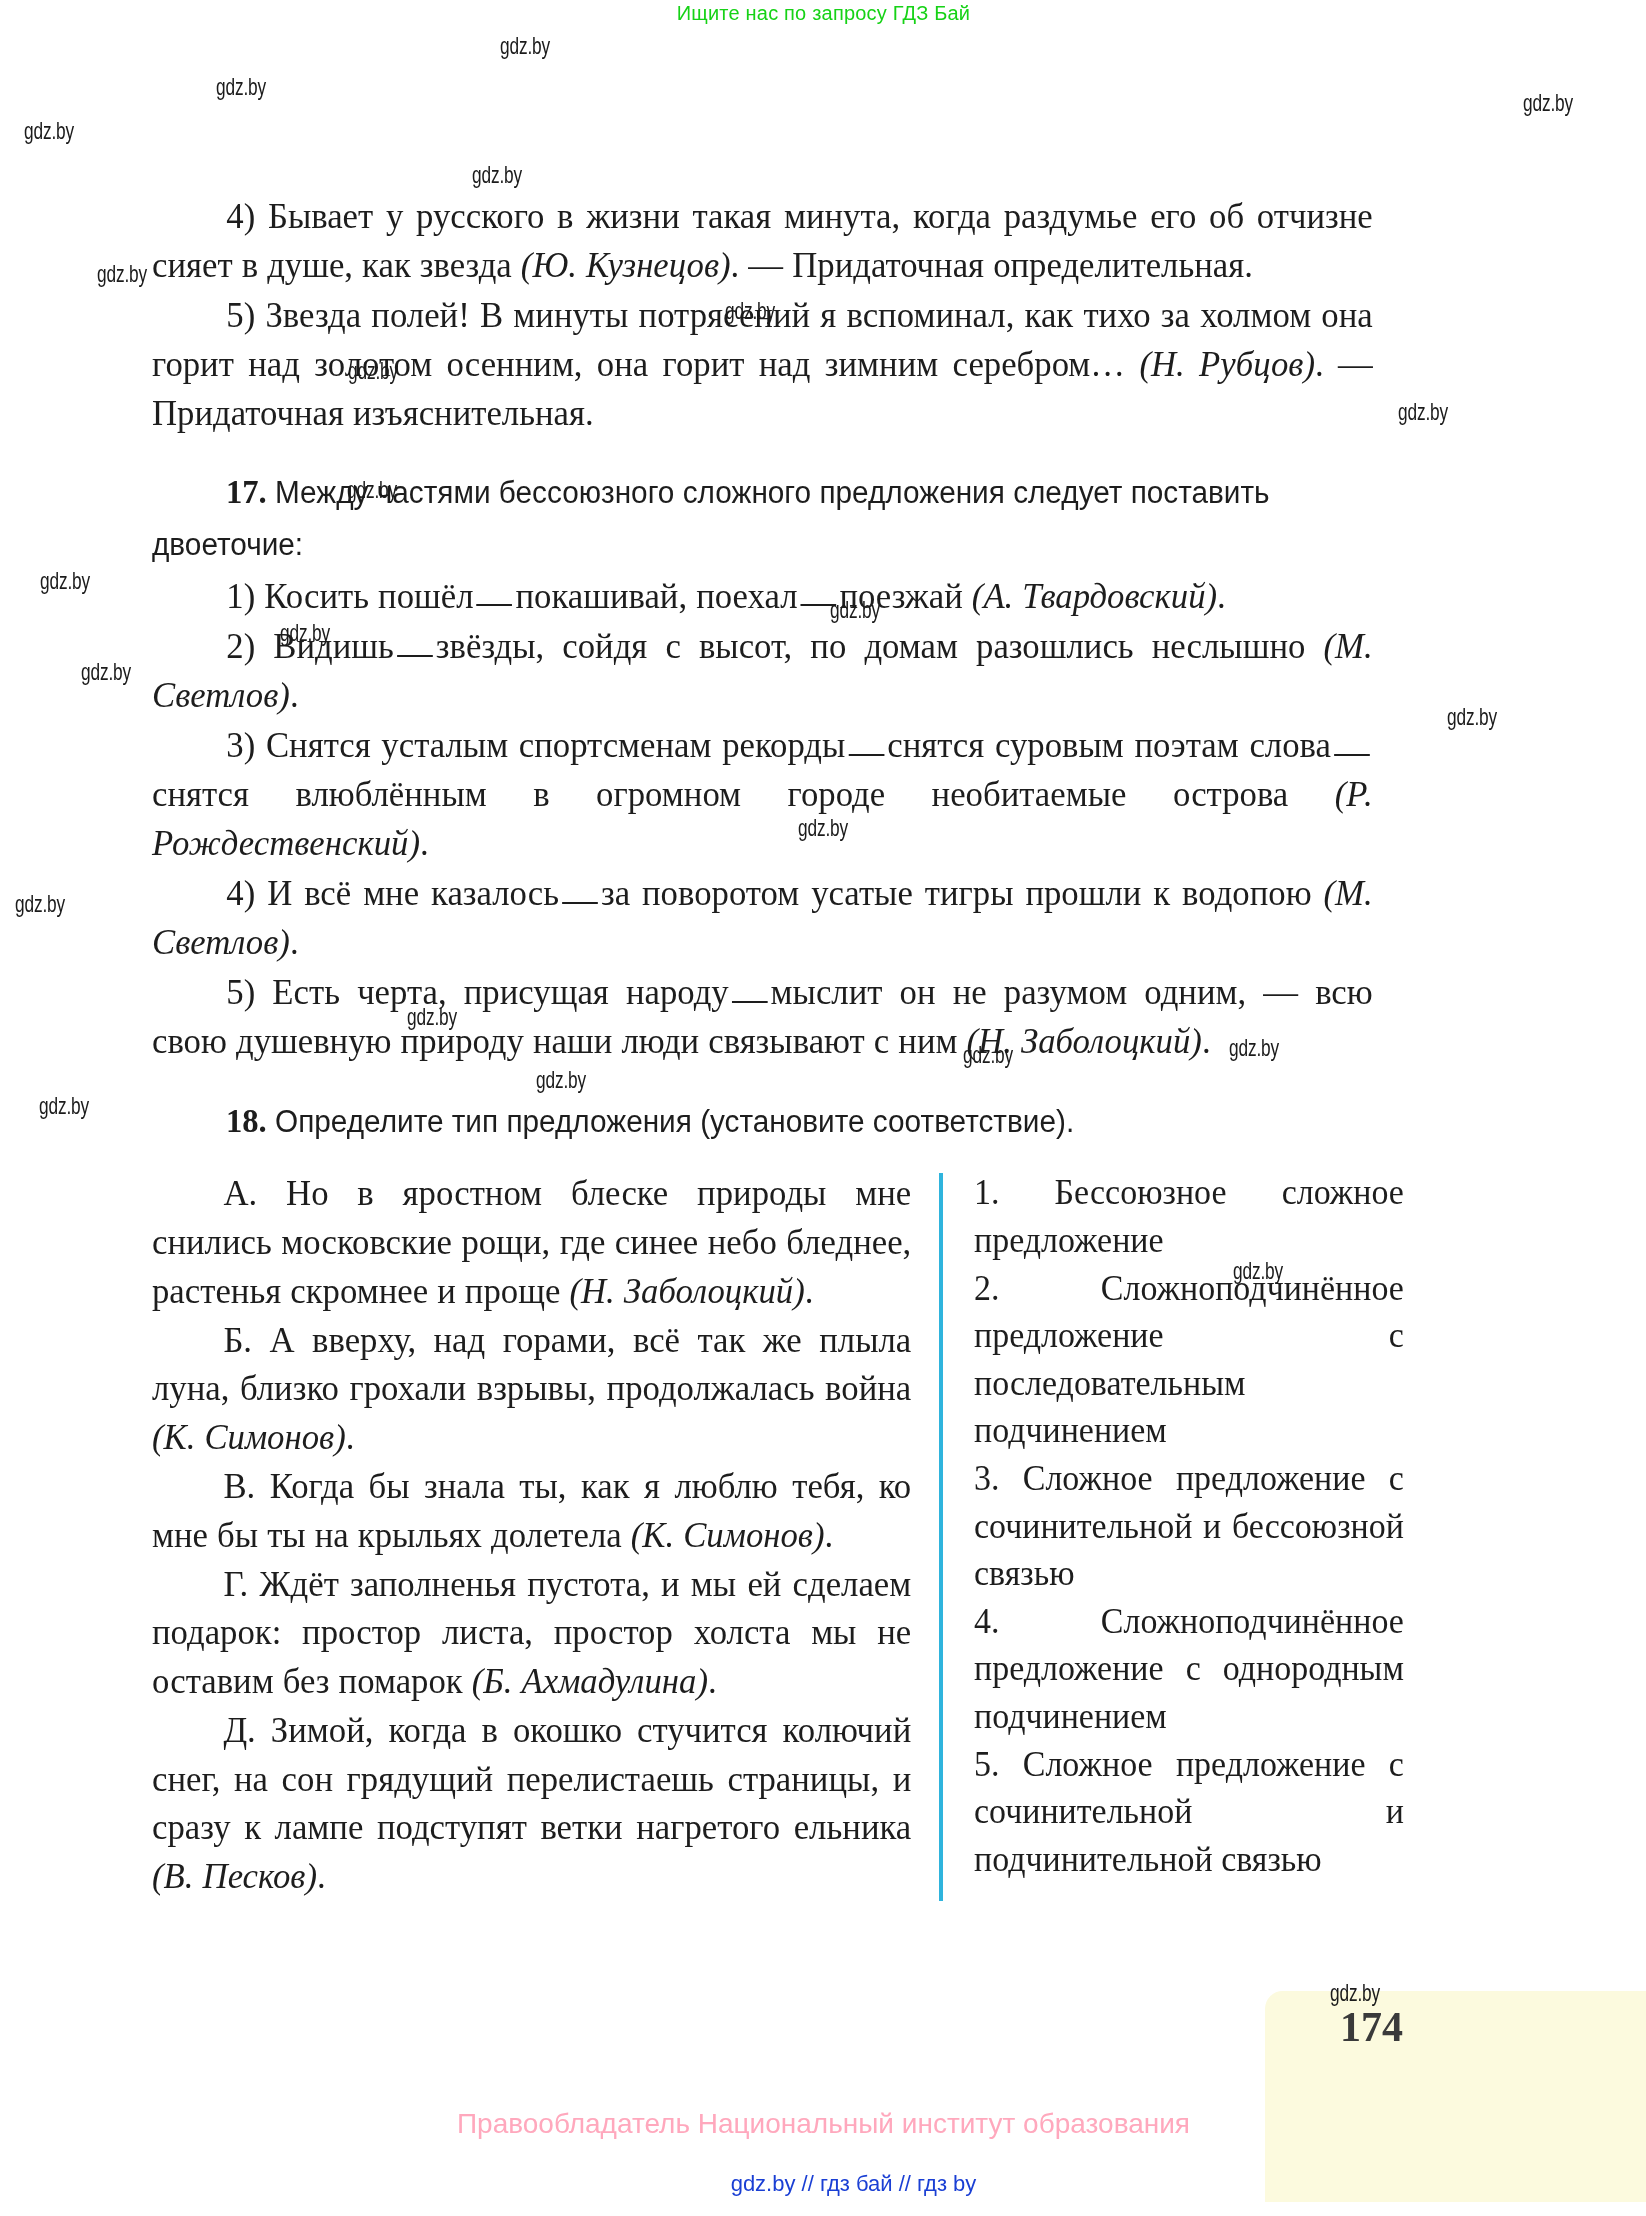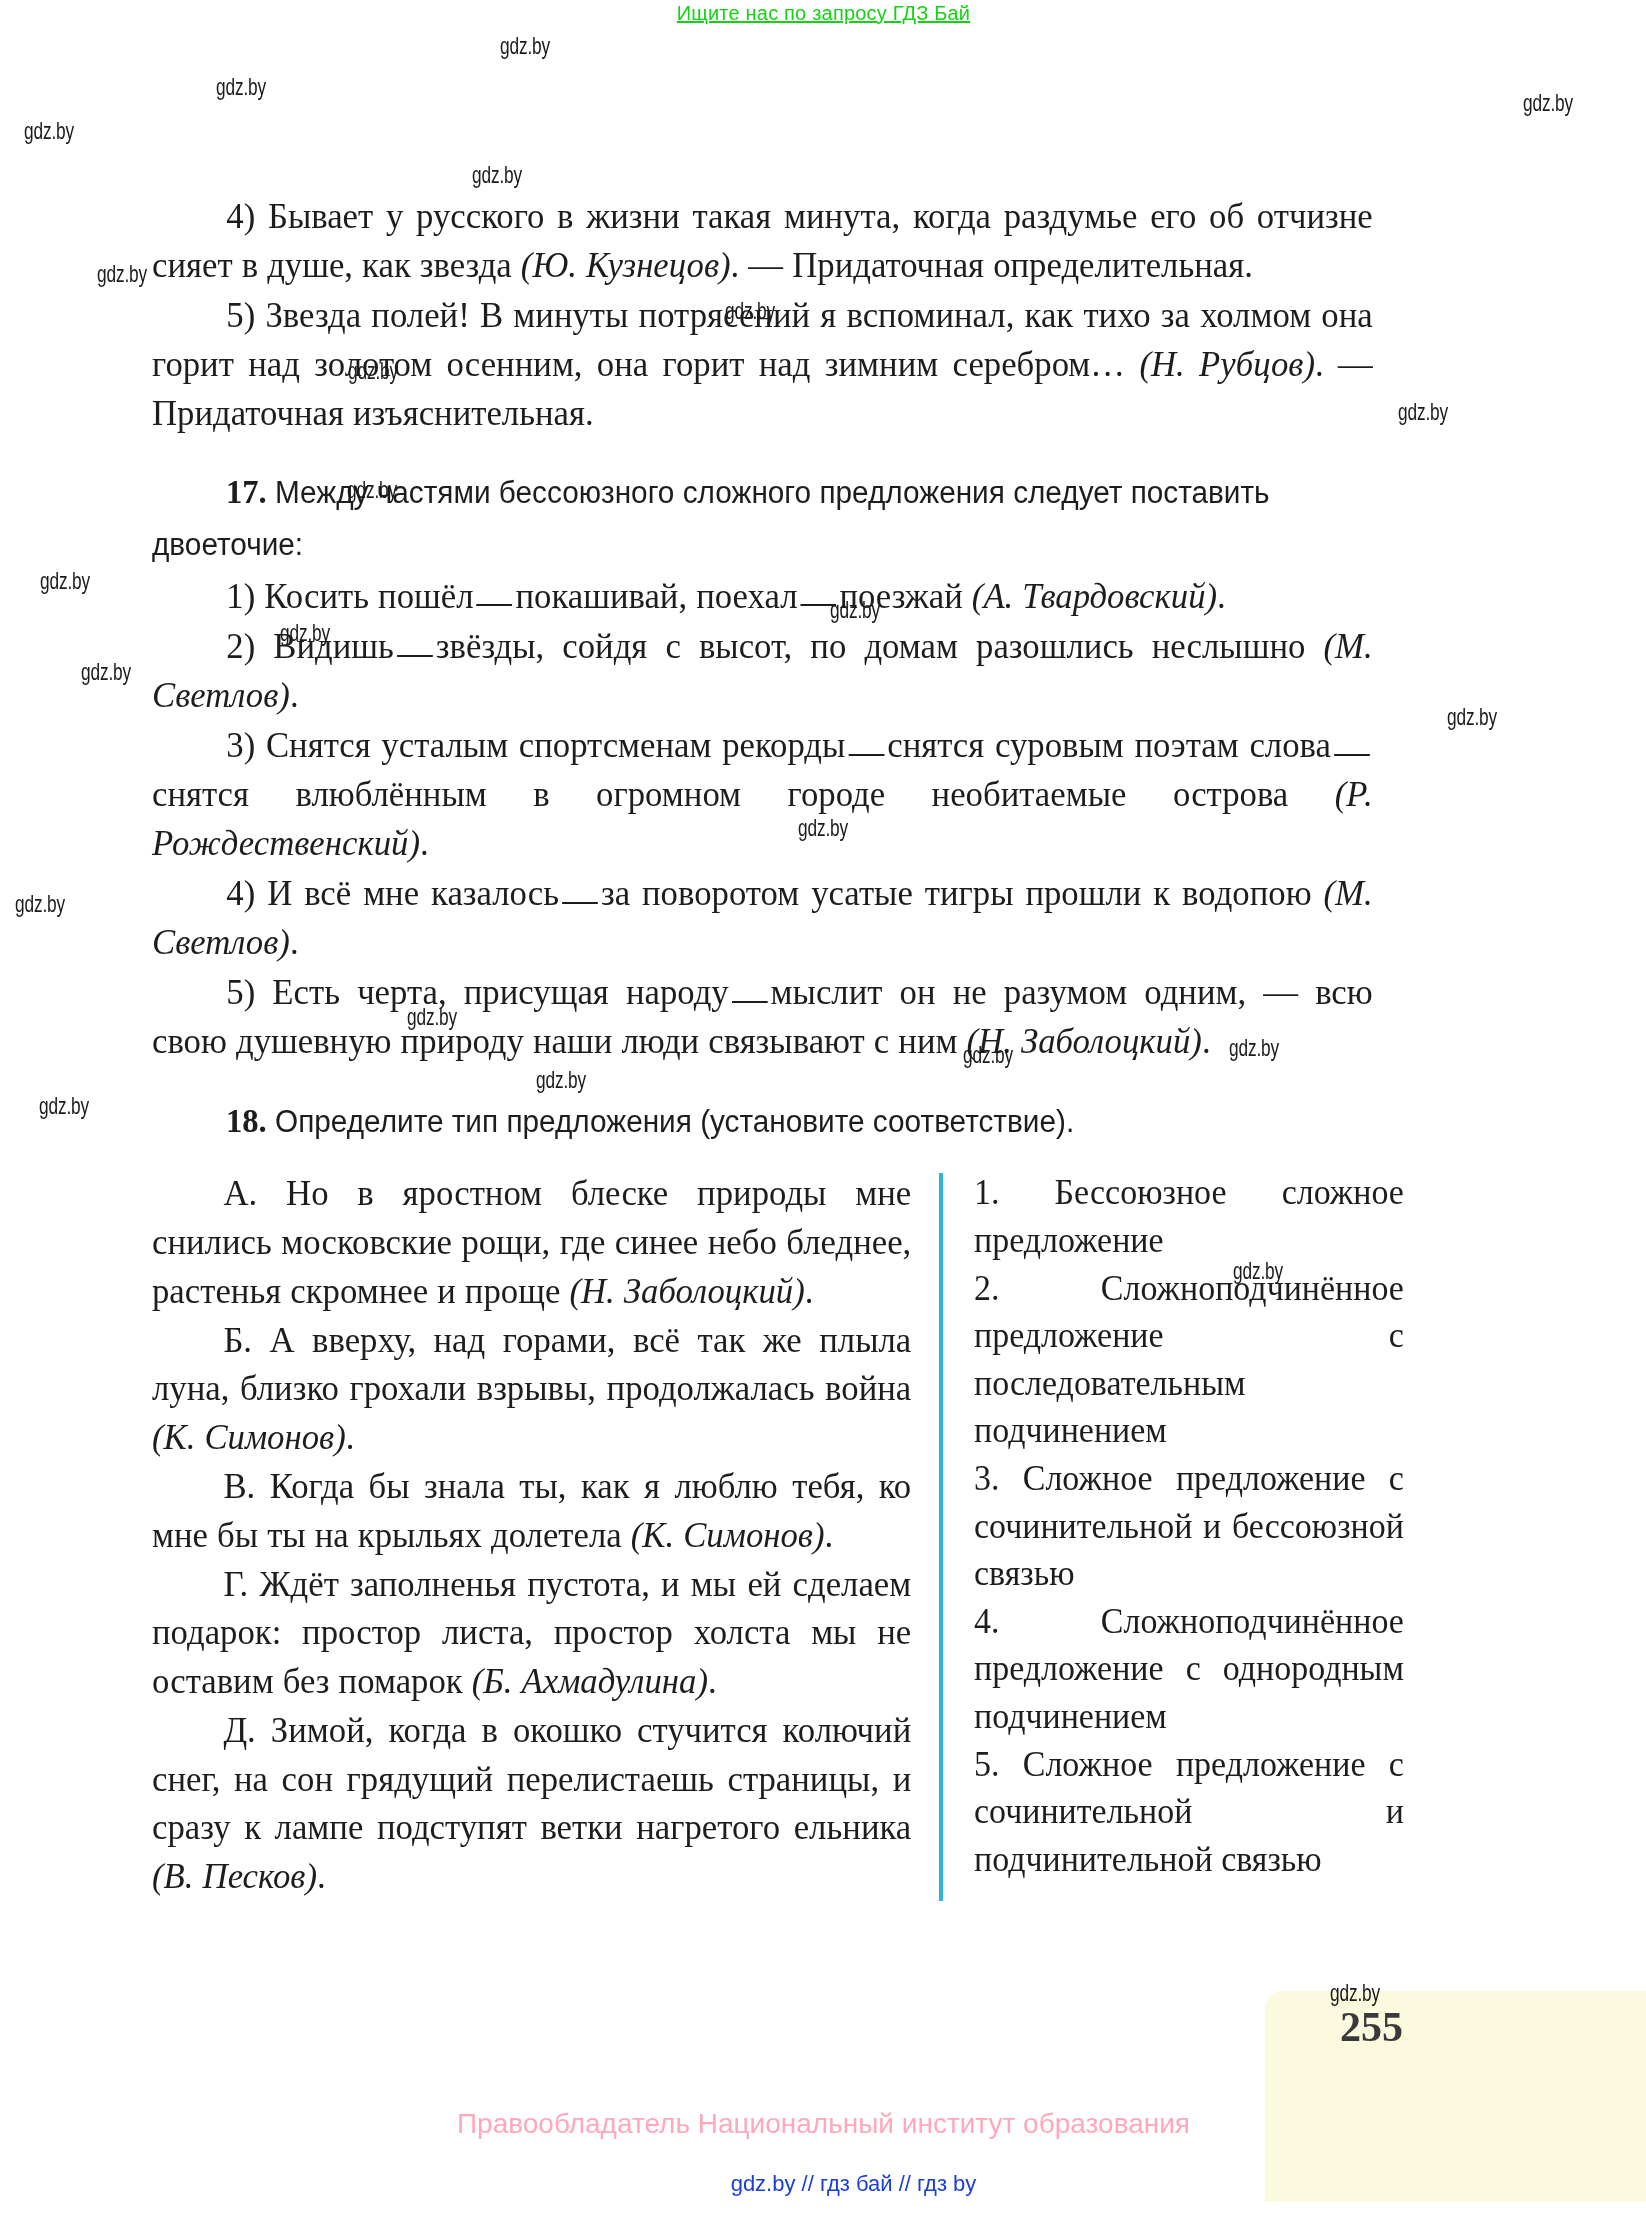--- a/index.html
+++ b/index.html
@@ -41,21 +41,20 @@
     position: absolute;
     top: 1.6px;
     left: 0;
     width: 100%;
     text-align: center;
     font-family: "Liberation Sans", "DejaVu Sans", sans-serif;
     font-size: 20px;
     color: #16d216;
     letter-spacing: 0.2px;
     z-index: 8;
-    text-decoration: underline;
   }
 
   
   .page {
     position: absolute;
     left: 0;
     top: 0;
     width: 1631px;
     height: 2216px;
     z-index: 2;
@@ -255,21 +254,21 @@
           <span>Сложноподчинённое предложение с однородным подчинением</span></p>
         <p class="opt"><span>5.</span>
           <span>Сложное предложение с сочинительной и подчинительной связью</span></p>
       </div>
     </div>
 
   </div>
 </div>
 
 <div class="page-badge"></div>
-<div class="page-number">255</div>
+<div class="page-number">174</div>
 <div class="copyright">Правообладатель Национальный институт образования</div>
 <div class="footlinks">gdz.by  //  гдз бай  //  гдз by</div>
 
 <div class="wm-layer" id="wm-layer">
     <span class="wm" style="left: 500px; top: 32px;">gdz.by</span>
     <span class="wm" style="left: 216px; top: 73px;">gdz.by</span>
     <span class="wm" style="left: 1523px; top: 89px;">gdz.by</span>
     <span class="wm" style="left: 24px; top: 117px;">gdz.by</span>
     <span class="wm" style="left: 472px; top: 161px;">gdz.by</span>
     <span class="wm" style="left: 97px; top: 260px;">gdz.by</span>

